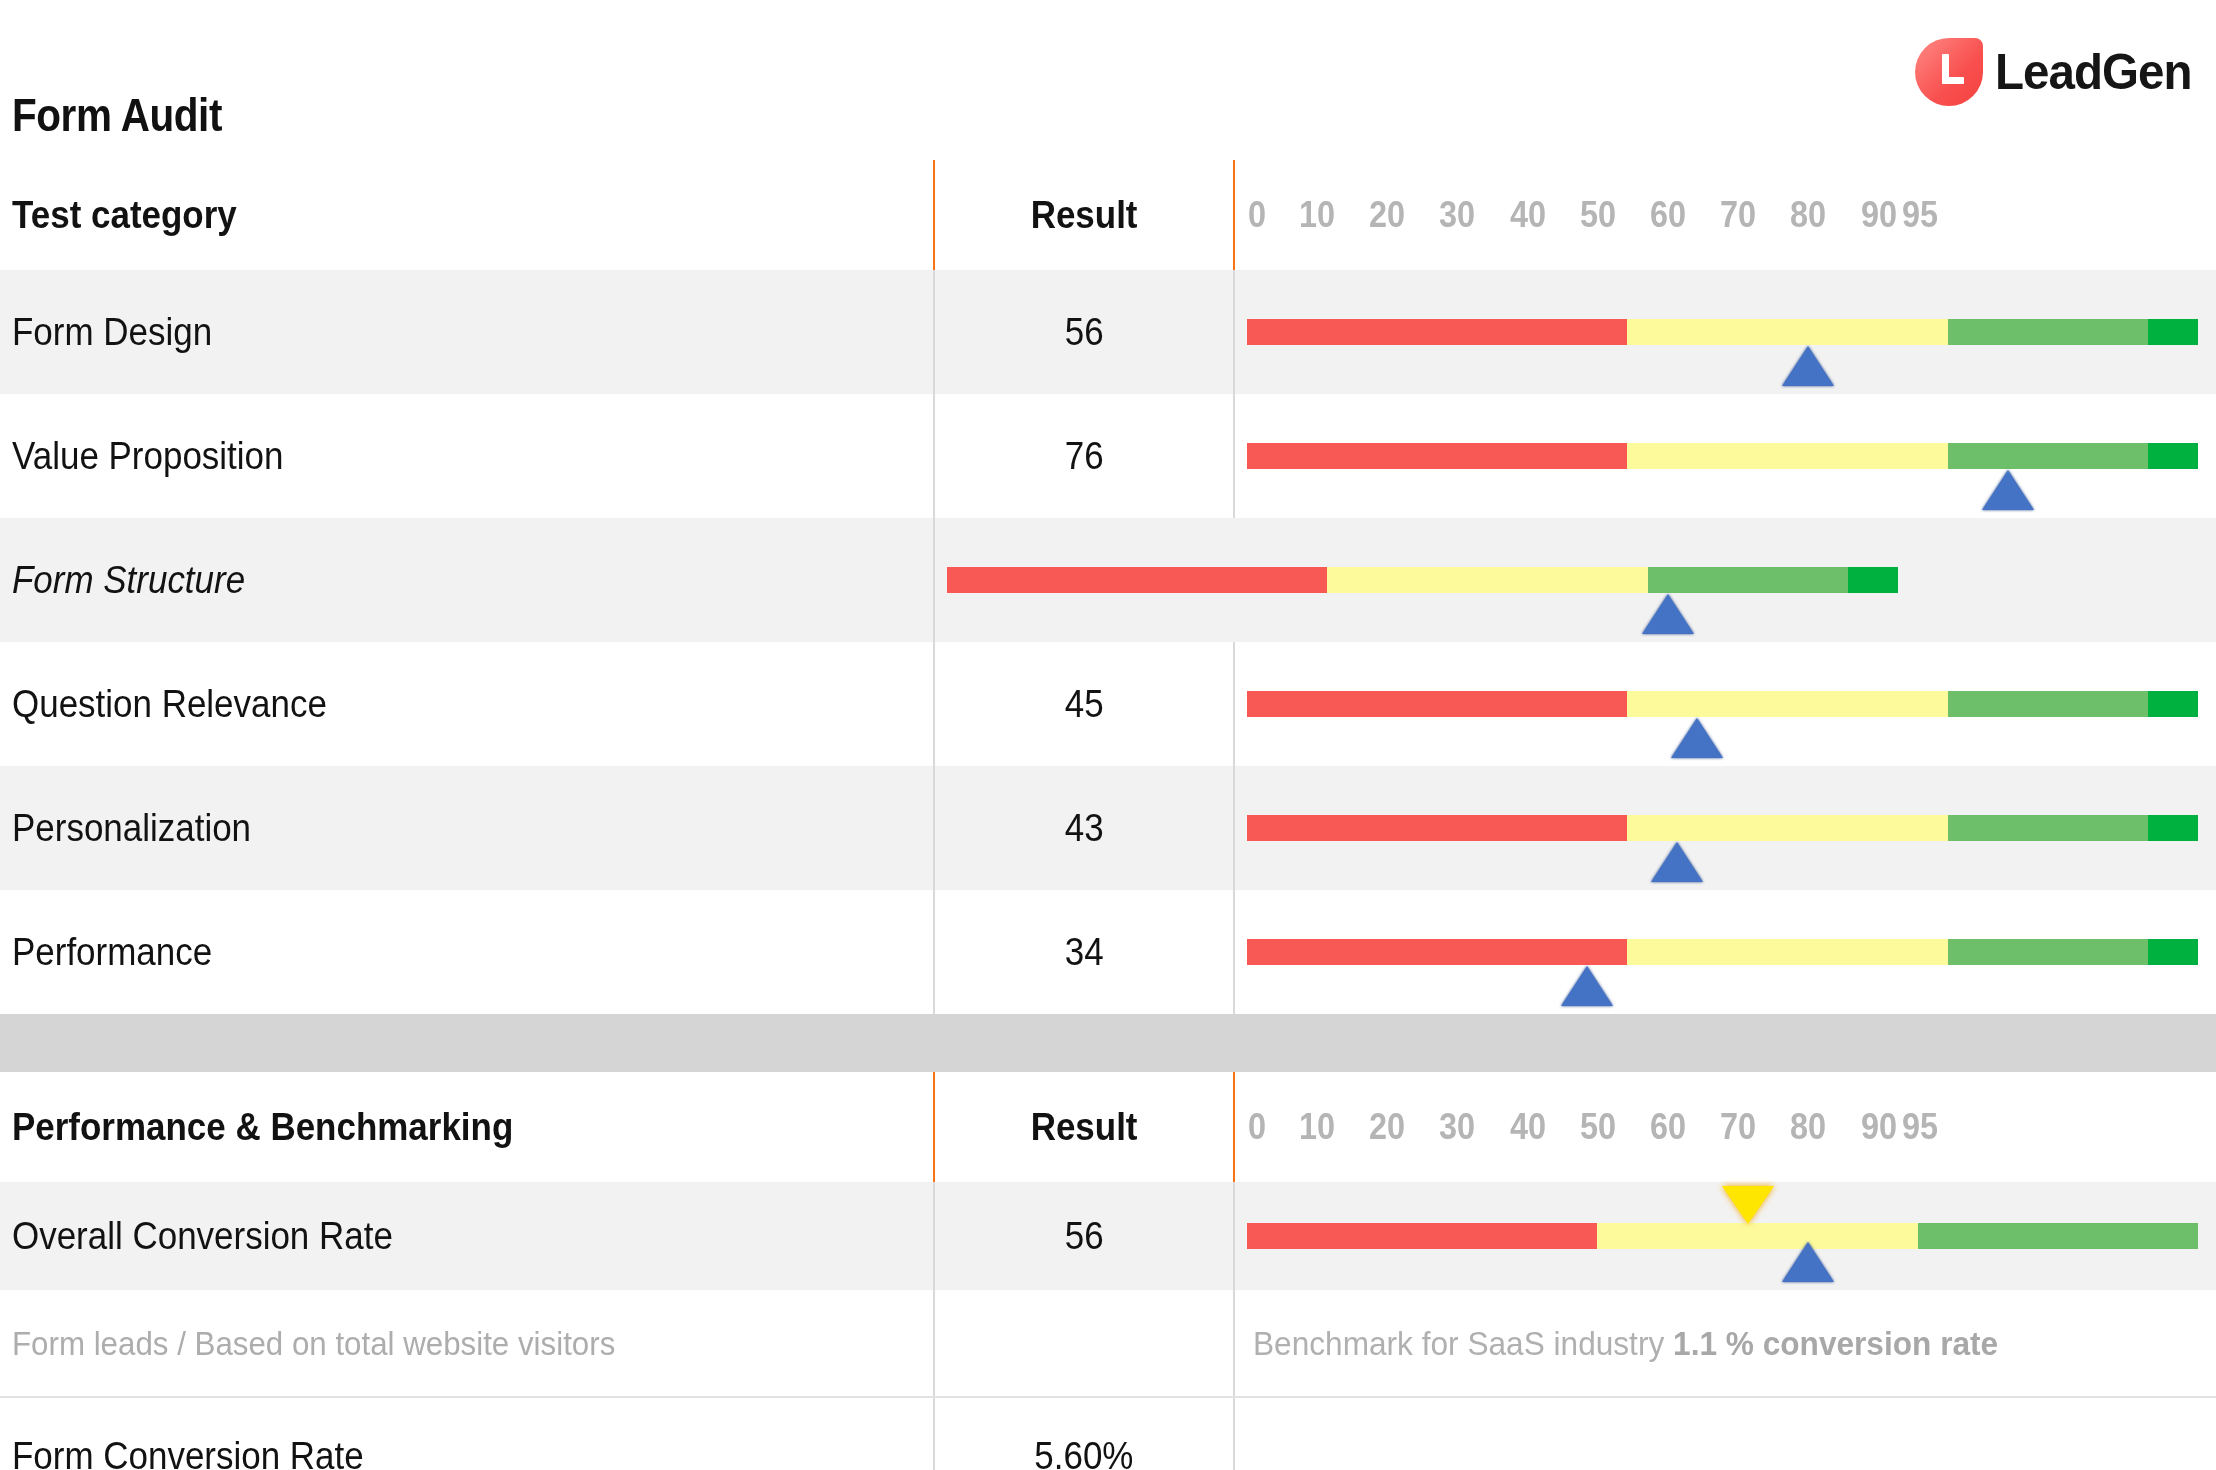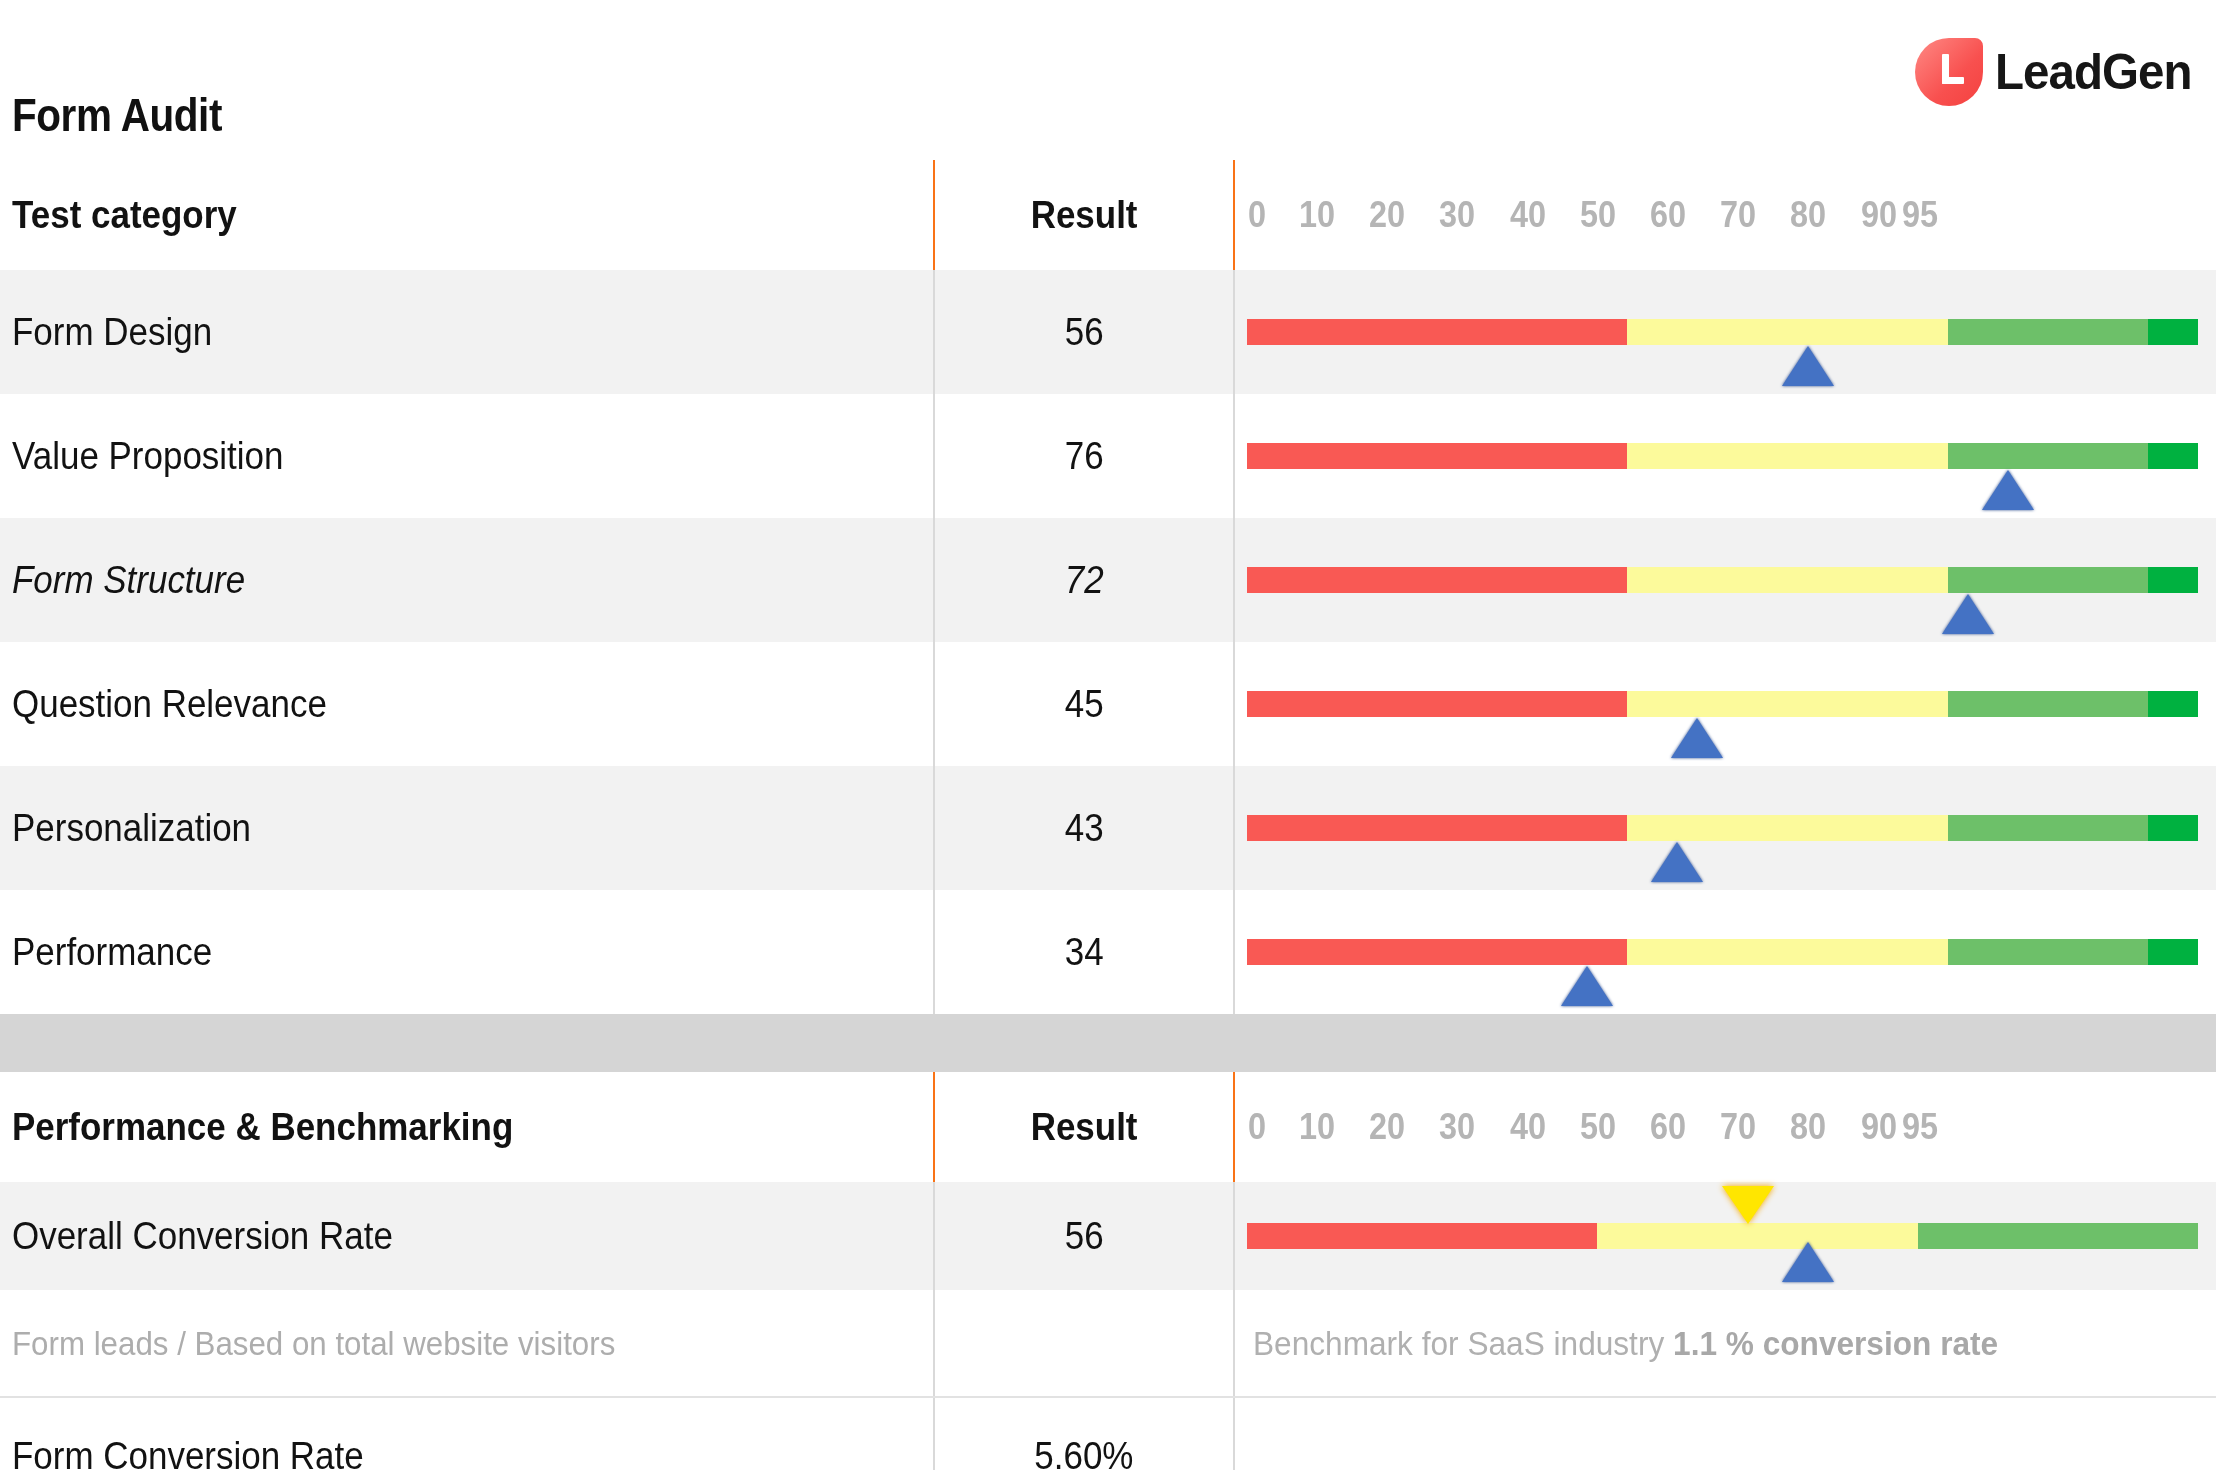--- a/index.html
+++ b/index.html
@@ -160,23 +160,20 @@
           <div class="seg green" style="left: 702.737px; width: 200.211px;"></div>
           <div class="seg dgreen" style="left: 902.947px; width: 50.0526px;"></div>
         </div>
         <div class="mk-up" style="left: 746.8px; bottom: 8px;"></div>
       </div>
     </div>
     <div class="row alt" style="height: 124px; font-style: italic;">
       <div class="c-cat">
         <div class="cat-label">Form Structure</div>
       </div>
-      <div class="c-res">
-        <div class="res-label">72</div>
-      </div>
       <div class="c-chart">
         <div class="bar" style="left: 10px; width: 973px;">
           <div class="seg red" style="left: 2px; width: 380.4px;"></div>
           <div class="seg yellow" style="left: 382.4px; width: 320.337px;"></div>
           <div class="seg green" style="left: 702.737px; width: 200.211px;"></div>
           <div class="seg dgreen" style="left: 902.947px; width: 50.0526px;"></div>
         </div>
         <div class="mk-up" style="left: 706.758px; bottom: 8px;"></div>
       </div>
     </div>

